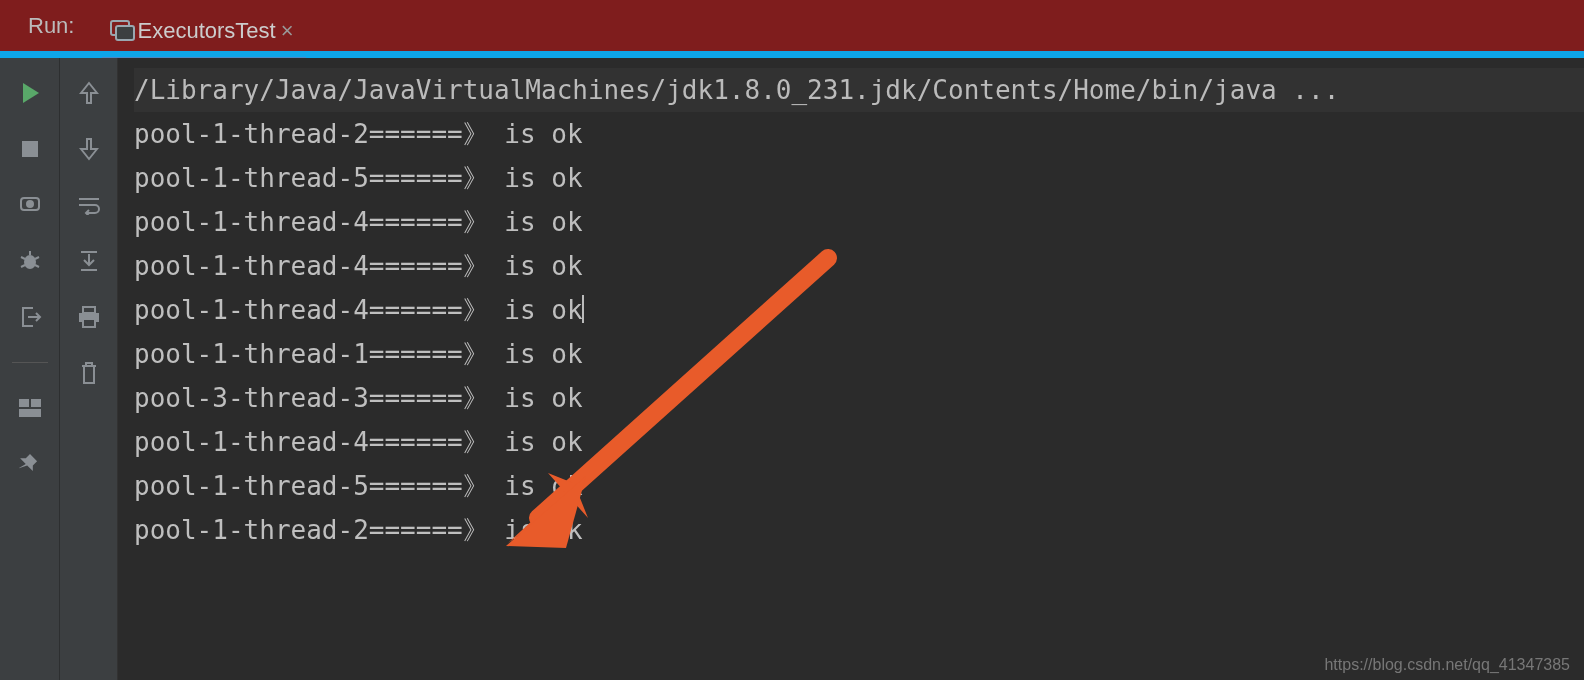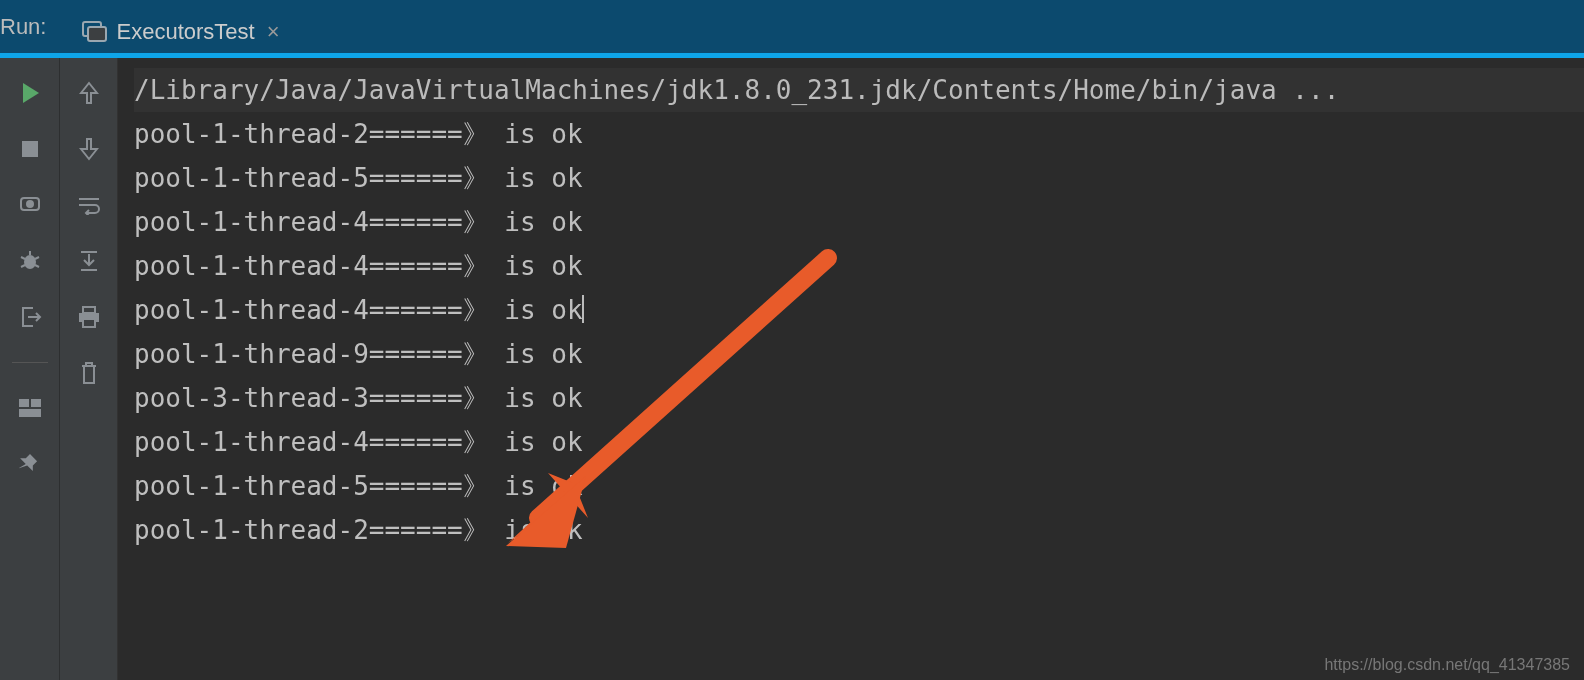--- a/index.html
+++ b/index.html
@@ -7,38 +7,38 @@
   body {
     background: #2b2b2b;
     font-family: "Segoe UI", "Helvetica Neue", Arial, sans-serif;
     color: #bbbbbb;
     position: relative;
   }
 
   
   .header {
     height: 58px;
-    background: #0c4a6e;
-    display: flex;
-    align-items: center;
-    padding-left: 0;
-    border-bottom: 5px solid #0ea5e9;
+    background: #7f1d1d;
+    display: flex;
+    align-items: center;
+    padding-left: 28px;
+    border-bottom: 7px solid #0ea5e9;
   }
   .run-label {
     color: #bbbbbb;
     font-size: 22px;
     margin-right: 28px;
   }
   .tab {
     display: flex;
     align-items: center;
     height: 56px;
     padding: 0 8px 0 8px;
     border-bottom: 4px solid #4a88c7;
-    gap: 8px;
+    gap: 1px;
     margin-top: 14px;
   }
   .tab-icon {
     width: 26px; height: 22px;
     display: flex; align-items: center; justify-content: center;
   }
   .tab-icon svg { display:block; }
   .tab-label {
     color: #cccccc;
     font-size: 22px;
@@ -243,21 +243,21 @@
   </div>
 
   <div class="console">
     <span class="first-line">/Library/Java/JavaVirtualMachines/jdk1.8.0_231.jdk/Contents/Home/bin/java ...</span>
     <div id="console-lines">
         <div class="console-line">pool-1-thread-2======》 is ok</div>
         <div class="console-line">pool-1-thread-5======》 is ok</div>
         <div class="console-line">pool-1-thread-4======》 is ok</div>
         <div class="console-line">pool-1-thread-4======》 is ok</div>
         <div class="console-line">pool-1-thread-4======》 is ok<span class="cursor"></span></div>
-        <div class="console-line">pool-1-thread-9======》 is ok</div>
+        <div class="console-line">pool-1-thread-1======》 is ok</div>
         <div class="console-line">pool-3-thread-3======》 is ok</div>
         <div class="console-line">pool-1-thread-4======》 is ok</div>
         <div class="console-line">pool-1-thread-5======》 is ok</div>
         <div class="console-line">pool-1-thread-2======》 is ok</div>
       </div>
     <div class="console-line">&nbsp;</div>
 
     <div class="arrow-overlay">
       <svg width="360" height="320" viewBox="0 0 360 320">
         <line x1="340" y1="10" x2="50" y2="270" stroke="#e85b2a" stroke-width="18" stroke-linecap="round"></line>

